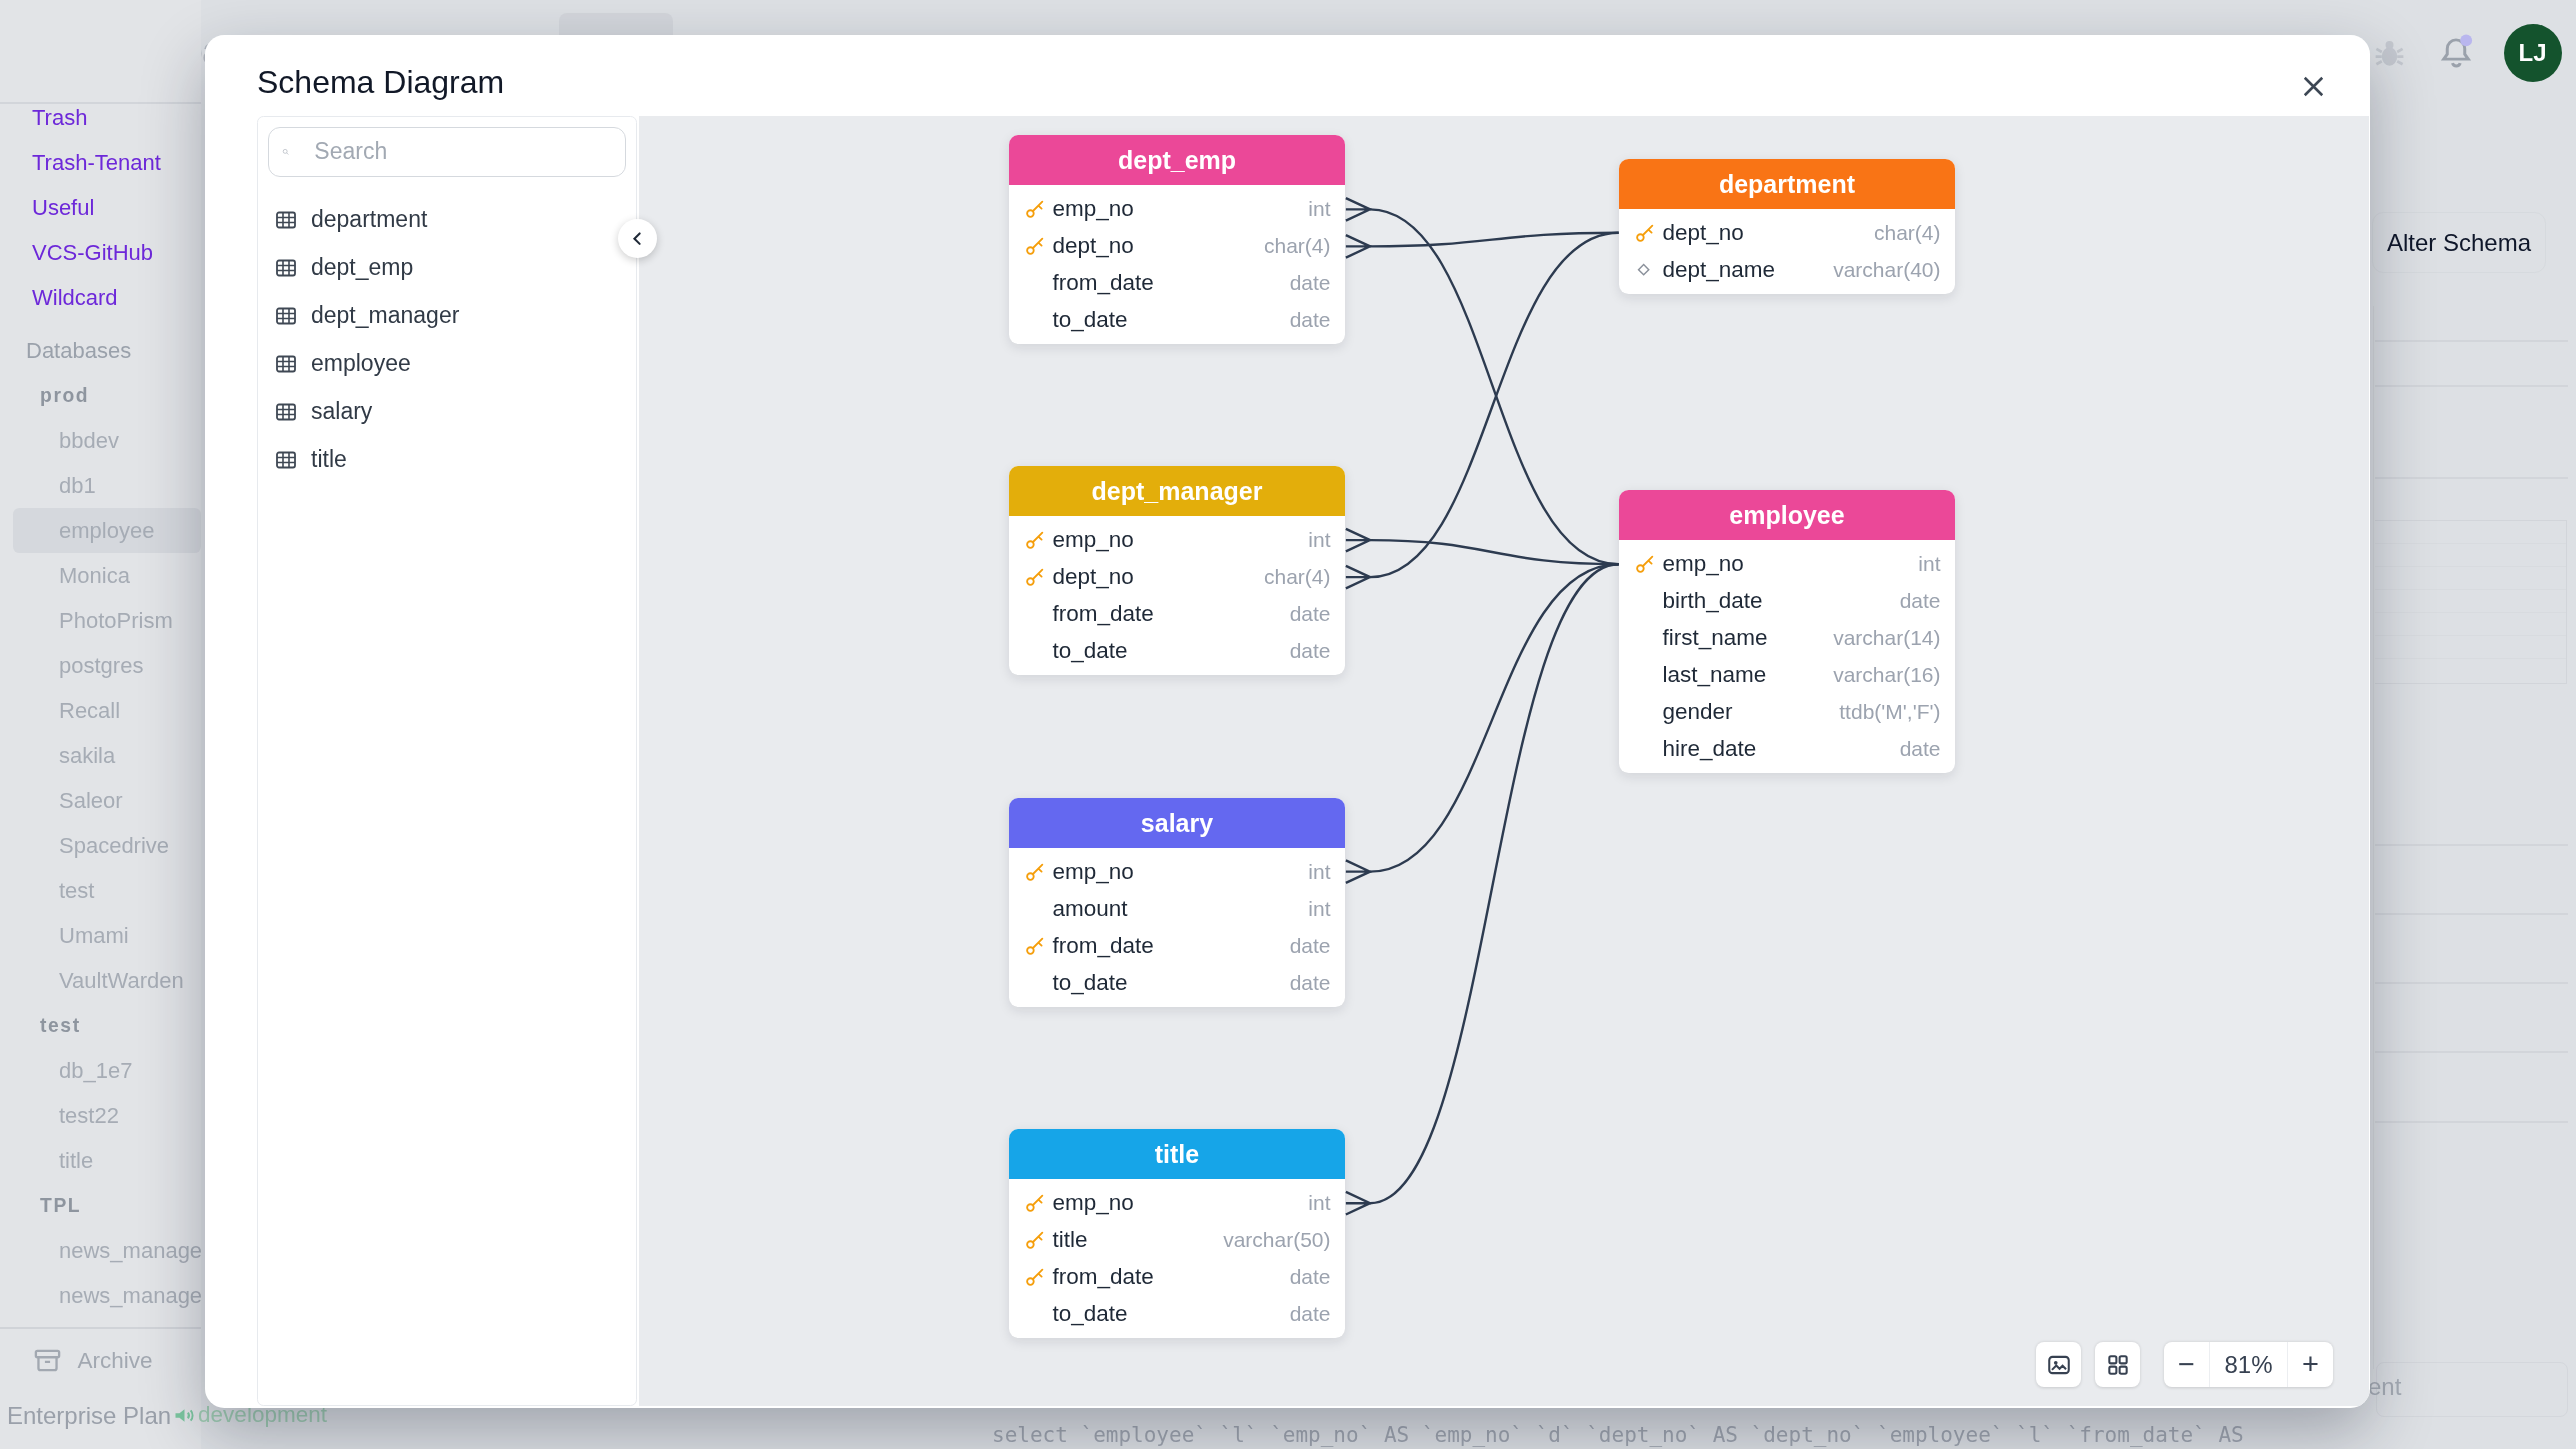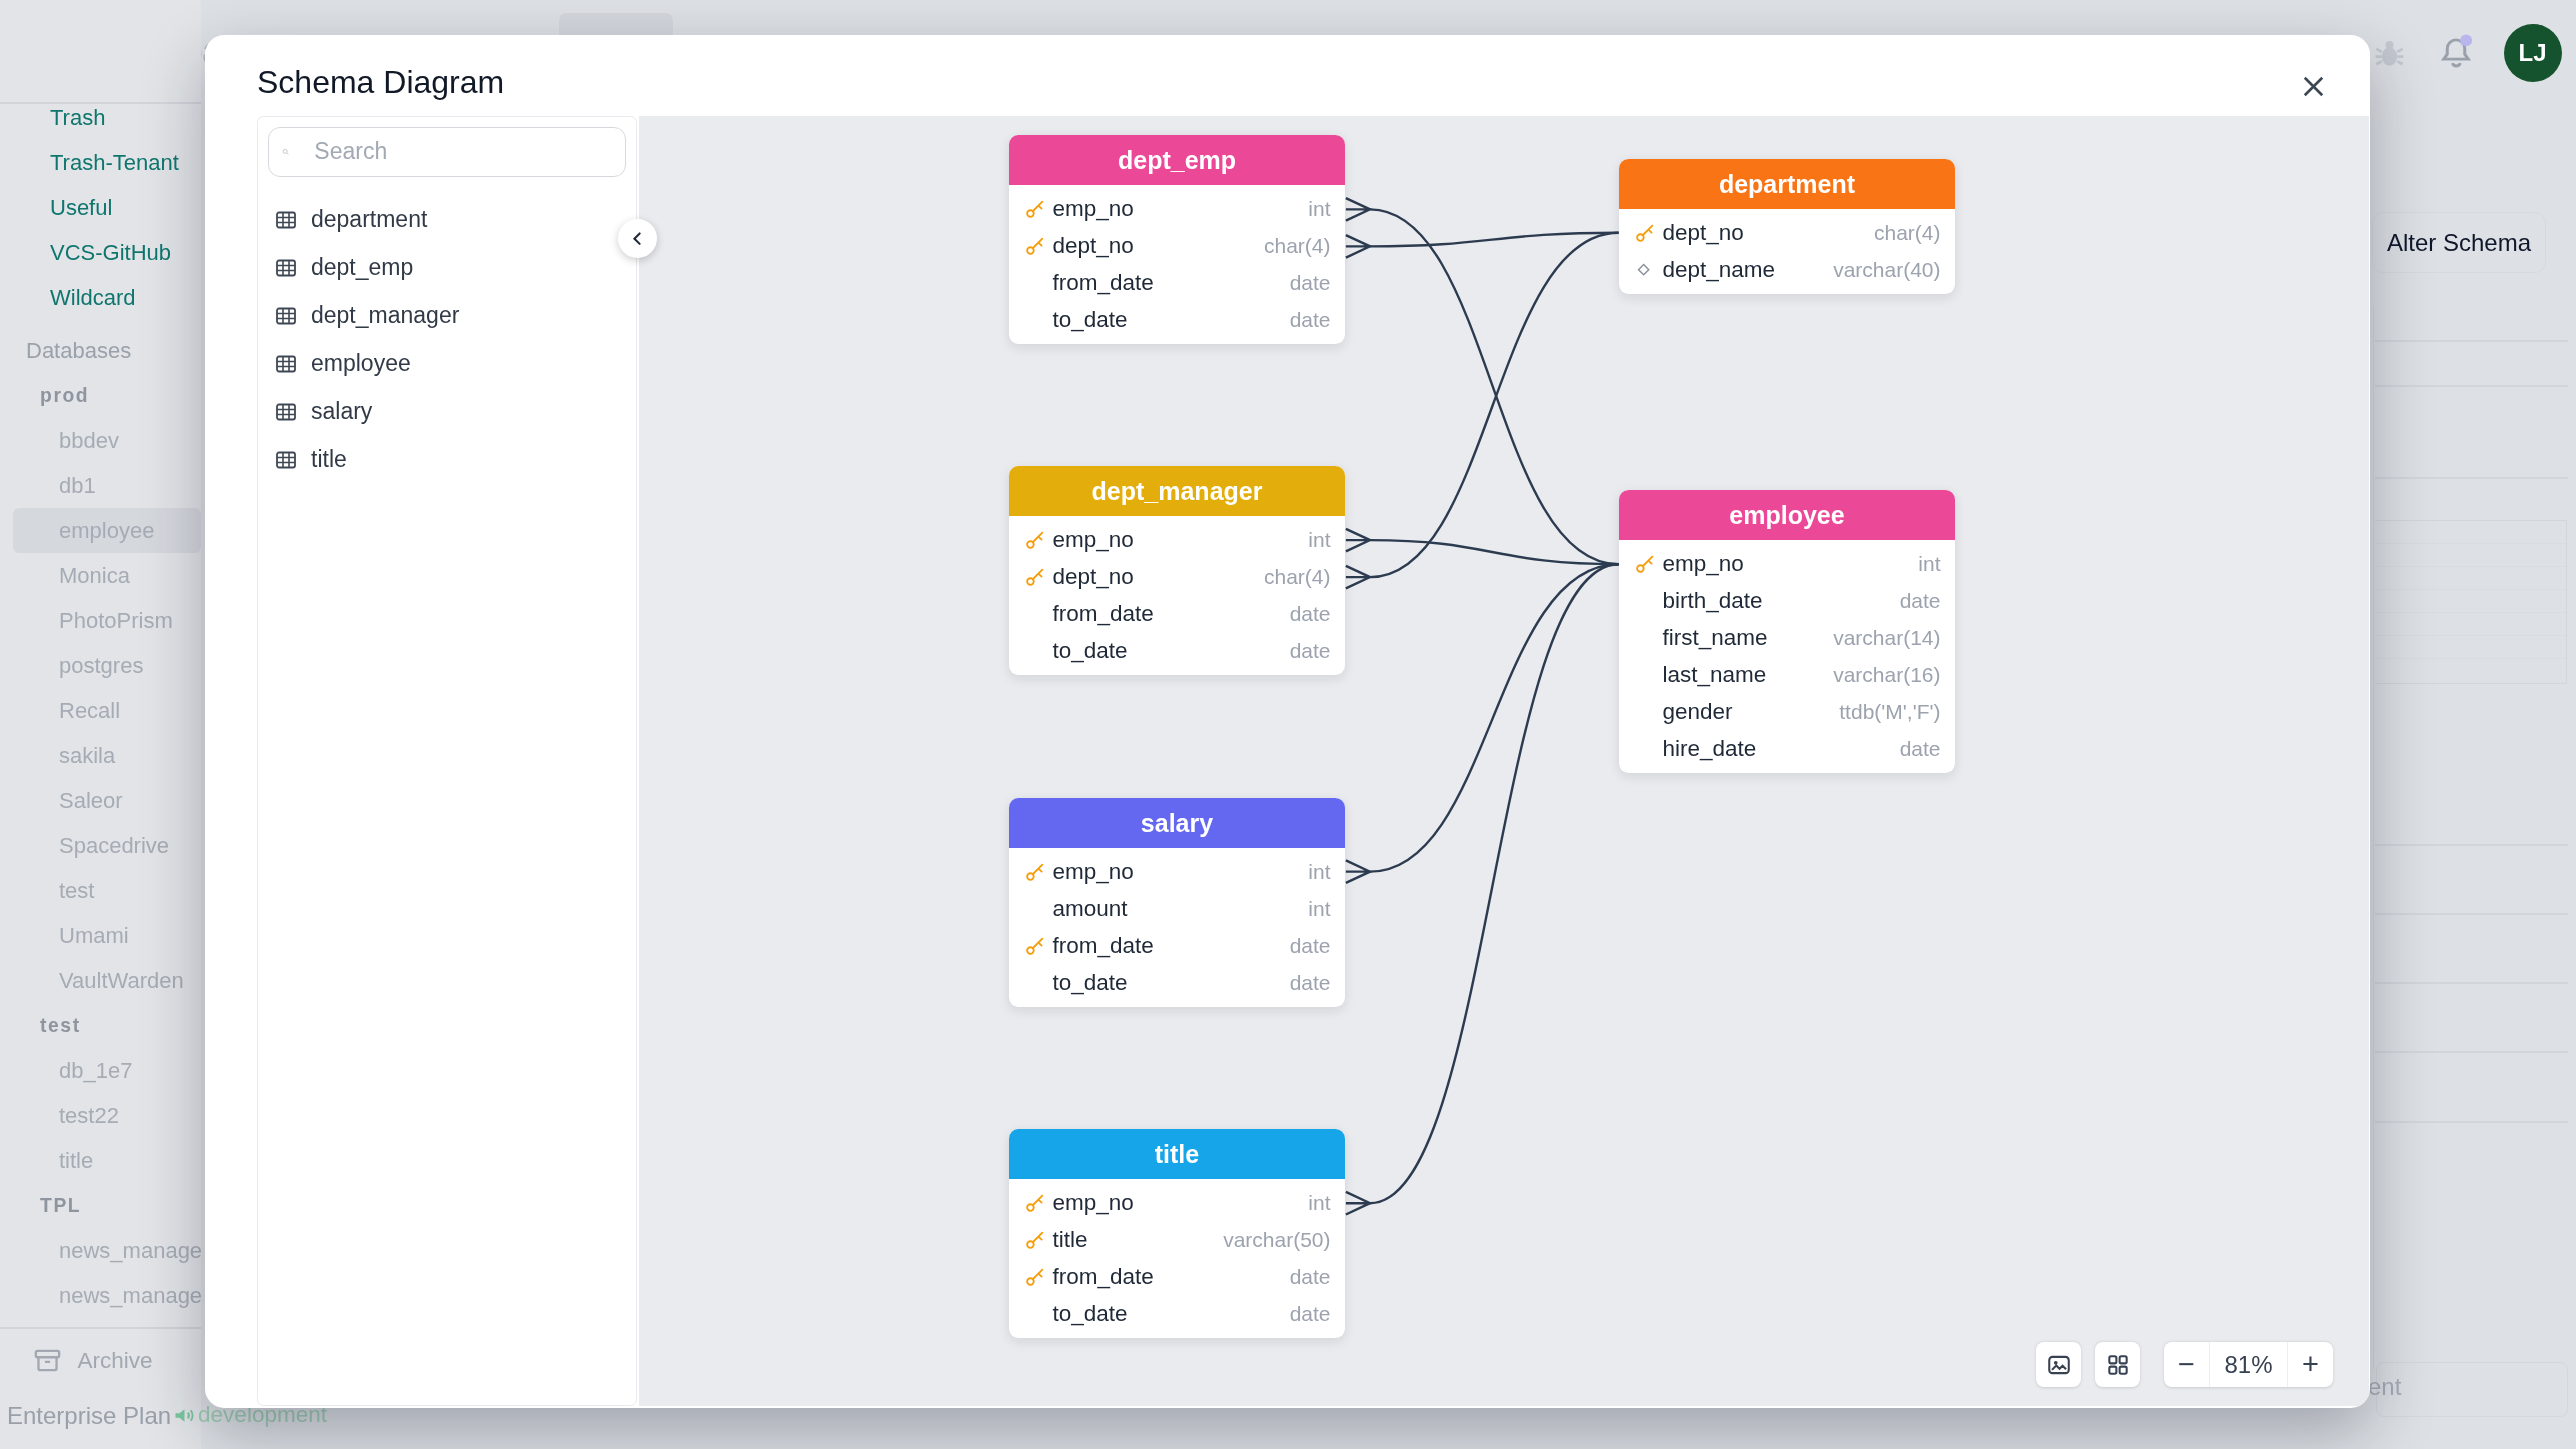--- a/index.html
+++ b/index.html
@@ -6,21 +6,21 @@
   #page{position:relative;width:2576px;height:1449px;overflow:hidden;
         background:#dde0e4;font-family:"Liberation Sans",sans-serif;
         -webkit-font-smoothing:antialiased;}
   
   #sidebar{position:absolute;left:0;top:0;width:201px;height:1449px;background:#e2e4e7;overflow:hidden;}
   #app-header{position:absolute;left:0;top:0;width:2576px;height:103px;}
   #brand-text{position:absolute;left:98px;top:29px;font-size:39px;font-weight:700;color:#b2b7bf;letter-spacing:-0.8px;}
   #logo{position:absolute;left:24px;top:21px;}
   #sb-divider{position:absolute;left:0;top:102px;width:201px;height:1.6px;background:#d2d5da;}
   .side-list{position:absolute;left:0;top:95px;width:201px;}
-  .side-item{height:45px;line-height:45px;font-size:22px;color:#0f766e;padding-left:50px;white-space:nowrap;}
+  .side-item{height:45px;line-height:45px;font-size:22px;color:#6d28d9;padding-left:32px;white-space:nowrap;}
   .side-section{height:45px;line-height:45px;font-size:22px;color:#9aa1ab;padding-left:26px;margin-top:8px;}
   .side-group{height:45px;line-height:45px;font-size:19.3px;font-weight:700;letter-spacing:1.6px;color:#8e959f;padding-left:40px;}
   .side-db{height:45px;line-height:45px;font-size:22px;color:#a6acb5;padding-left:59px;white-space:nowrap;}
   .side-db.selected{background:#d5d8dd;border-radius:6.4px;margin:0 0 0 13px;width:188px;padding-left:46px;box-sizing:border-box;}
   #sb-archive-divider{position:absolute;left:0;top:1327px;width:201px;height:1.6px;background:#d0d3d8;}
   #sb-archive{position:absolute;left:32px;top:1338px;height:45px;display:flex;align-items:center;gap:14.5px;
               font-size:22.5px;color:#a2a8b1;}
   #plan-row{position:absolute;left:7px;top:1402px;height:40px;display:flex;align-items:flex-start;gap:0;}
   #plan-label{font-size:24px;color:#9aa0aa;}
   #env-badge{font-size:22.5px;color:#9fccb2;}
@@ -167,20 +167,21 @@
       <div class="bg-row"></div>
       <div class="bg-row"></div>
   </div>
   <div class="bg-hline" style="top:844px"></div>
   <div class="bg-hline" style="top:913px"></div>
   <div class="bg-hline" style="top:982px"></div>
   <div class="bg-hline" style="top:1051px"></div>
   <div class="bg-hline" style="top:1121px"></div>
   <div id="bg-corner-box"></div>
   <div id="bg-corner-text">ent</div>
+  <div id="bg-sql">select `employee` `l` `emp_no` AS `emp_no` `d` `dept_no` AS `dept_no` `employee` `l` `from_date` AS</div>
 
   <div id="modal">
     <div id="modal-title">Schema Diagram</div>
     <svg id="modal-close" viewBox="0 0 24 24">
       <path d="M6 6 L18 18 M18 6 L6 18" stroke="#3d4754" stroke-width="1.8" fill="none"></path>
     </svg>
 
     <div id="panel">
       <div id="search-box">
         <svg width="24" height="24" viewBox="0 0 24 24">

